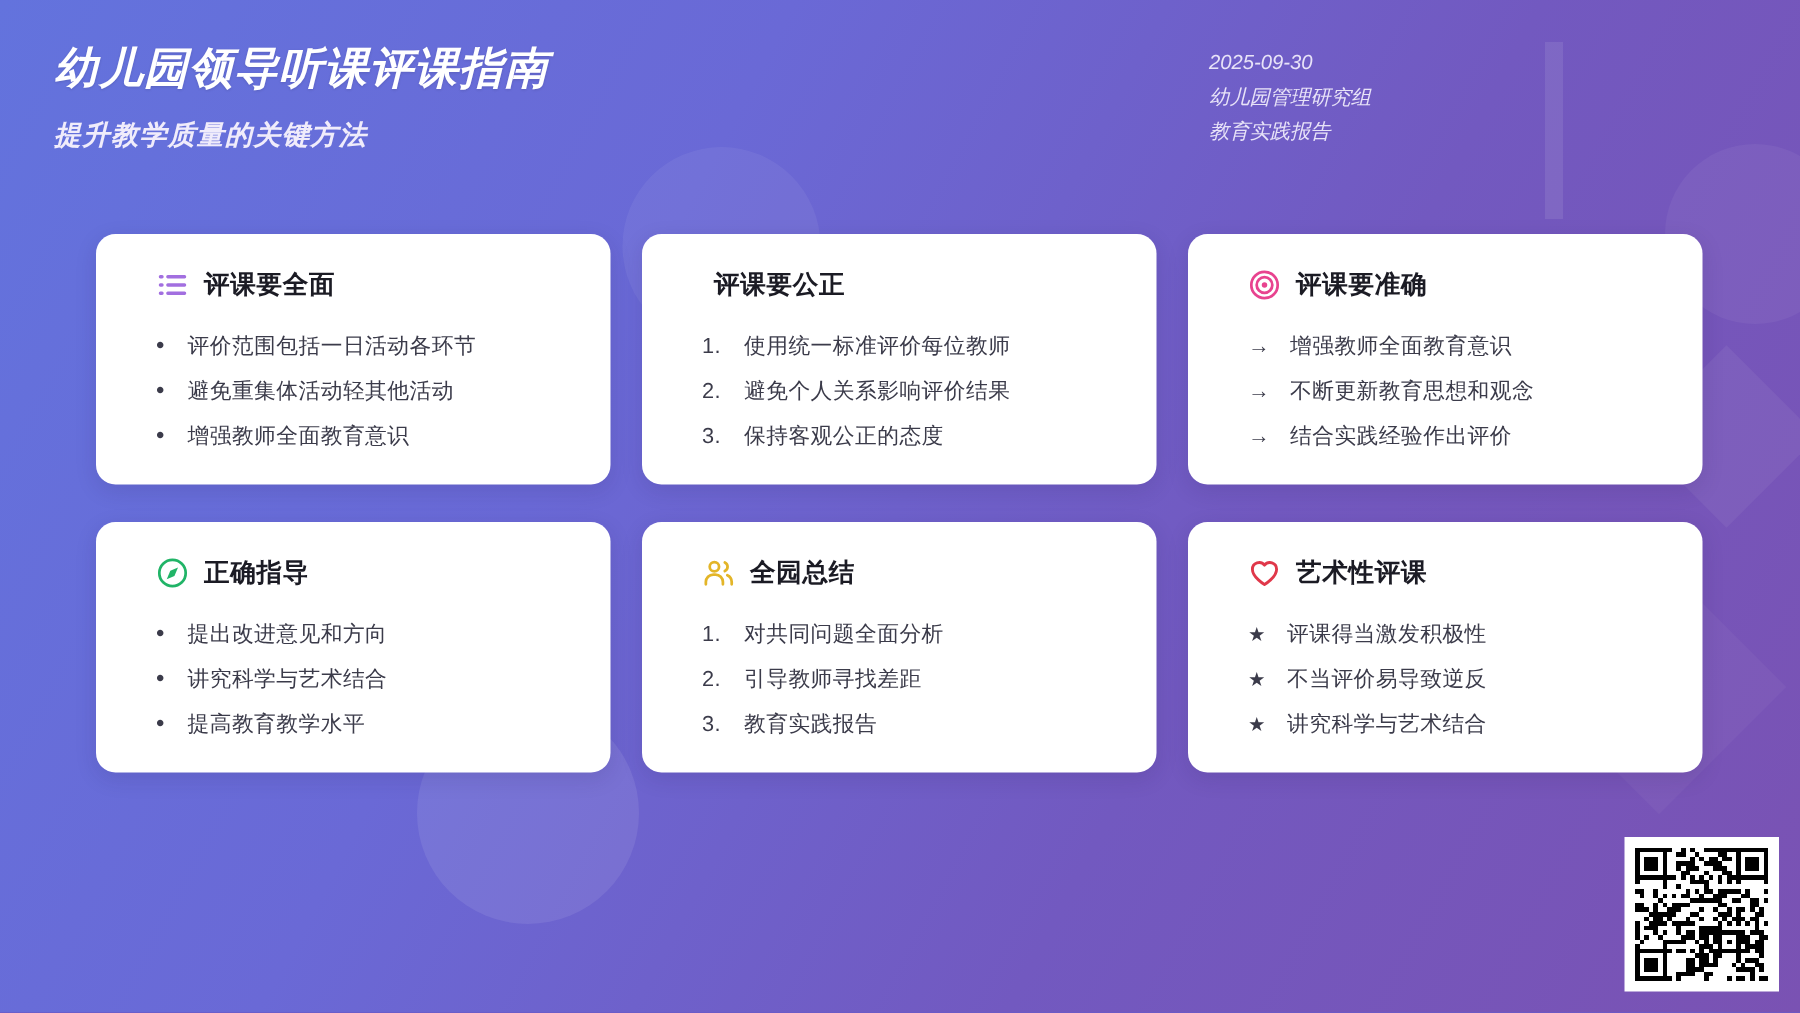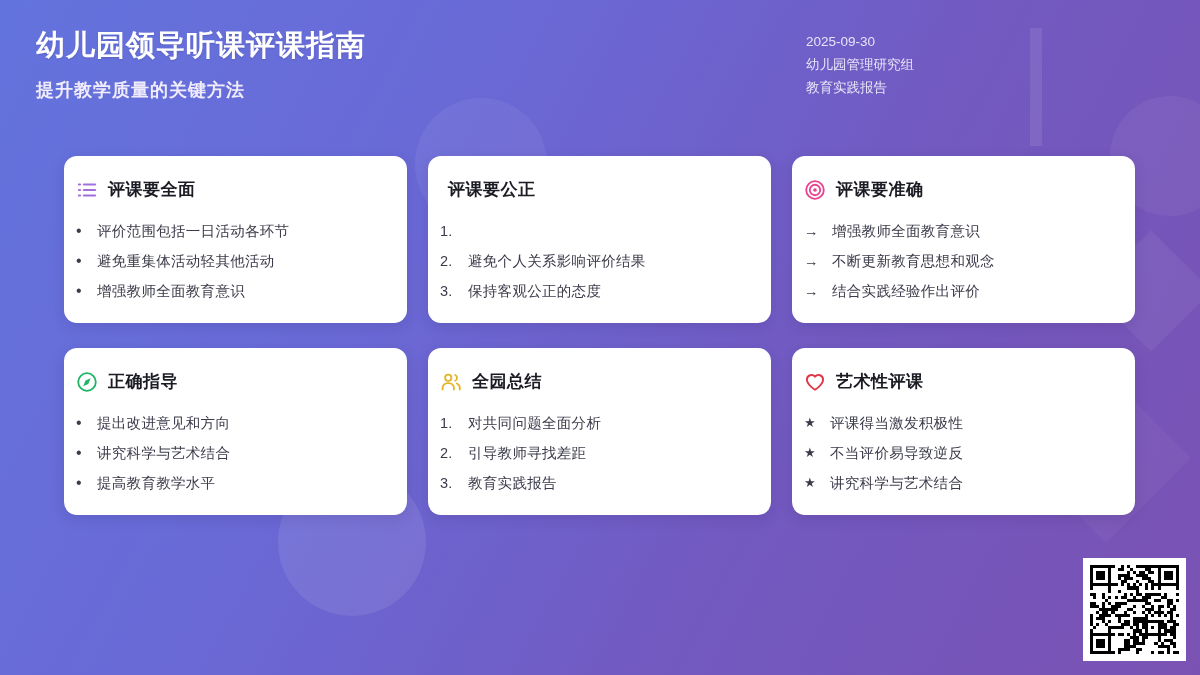--- a/index.html
+++ b/index.html
@@ -41,21 +41,21 @@
     background:rgba(255,255,255,0.055);
     transform:rotate(45deg);
   }
   .diamond-2 {
     left:1046px; top:398px; width:120px; height:120px;
     background:rgba(255,255,255,0.04);
     transform:rotate(45deg);
   }
 
   
-  .header { position:absolute; left:0; top:0; width:948px; height:132px; }
+  .header { position:absolute; left:0; top:0; width:948px; height:132px;font-style:italic; }
   .title {
     position:absolute; left:36px; top:26px;
     font-size:29px; font-weight:bold; color:#ffffff;
     letter-spacing:1px;
     text-shadow:0 1px 2px rgba(0,0,0,0.12);
   }
   .subtitle {
     position:absolute; left:36px; top:78px;
     font-size:18px; font-weight:bold; color:#f0ecfb;
     letter-spacing:1px;
@@ -77,21 +77,21 @@
     width:1072px;
     display:grid;
     grid-template-columns:repeat(3,343px);
     grid-template-rows:167px 167px;
     column-gap:21px;
     row-gap:25px;
   }
   .card {
     background:#ffffff;
     border-radius:13px;
-    padding:22px 24px 18px 12px;
+    padding:22px 24px 18px 40px;
     box-shadow:0 4px 14px rgba(40,20,80,0.13);
     display:flex; flex-direction:column;
   }
   .card-head {
     display:flex; align-items:center;
     gap:10px;
     margin-bottom:15px;
     height:26px;
   }
   .card-head.noicon { padding-left:8px; }
@@ -176,20 +176,21 @@
           </li>
         </ul>
       </div>
       <div class="card">
         <div class="card-head noicon">
           <span class="card-title">评课要公正</span>
         </div>
         <ul class="card-list">
           <li>
             <span class="marker num">1.</span>
+            <span>使用统一标准评价每位教师</span>
           </li>
           <li>
             <span class="marker num">2.</span>
             <span>避免个人关系影响评价结果</span>
           </li>
           <li>
             <span class="marker num">3.</span>
             <span>保持客观公正的态度</span>
           </li>
         </ul>

